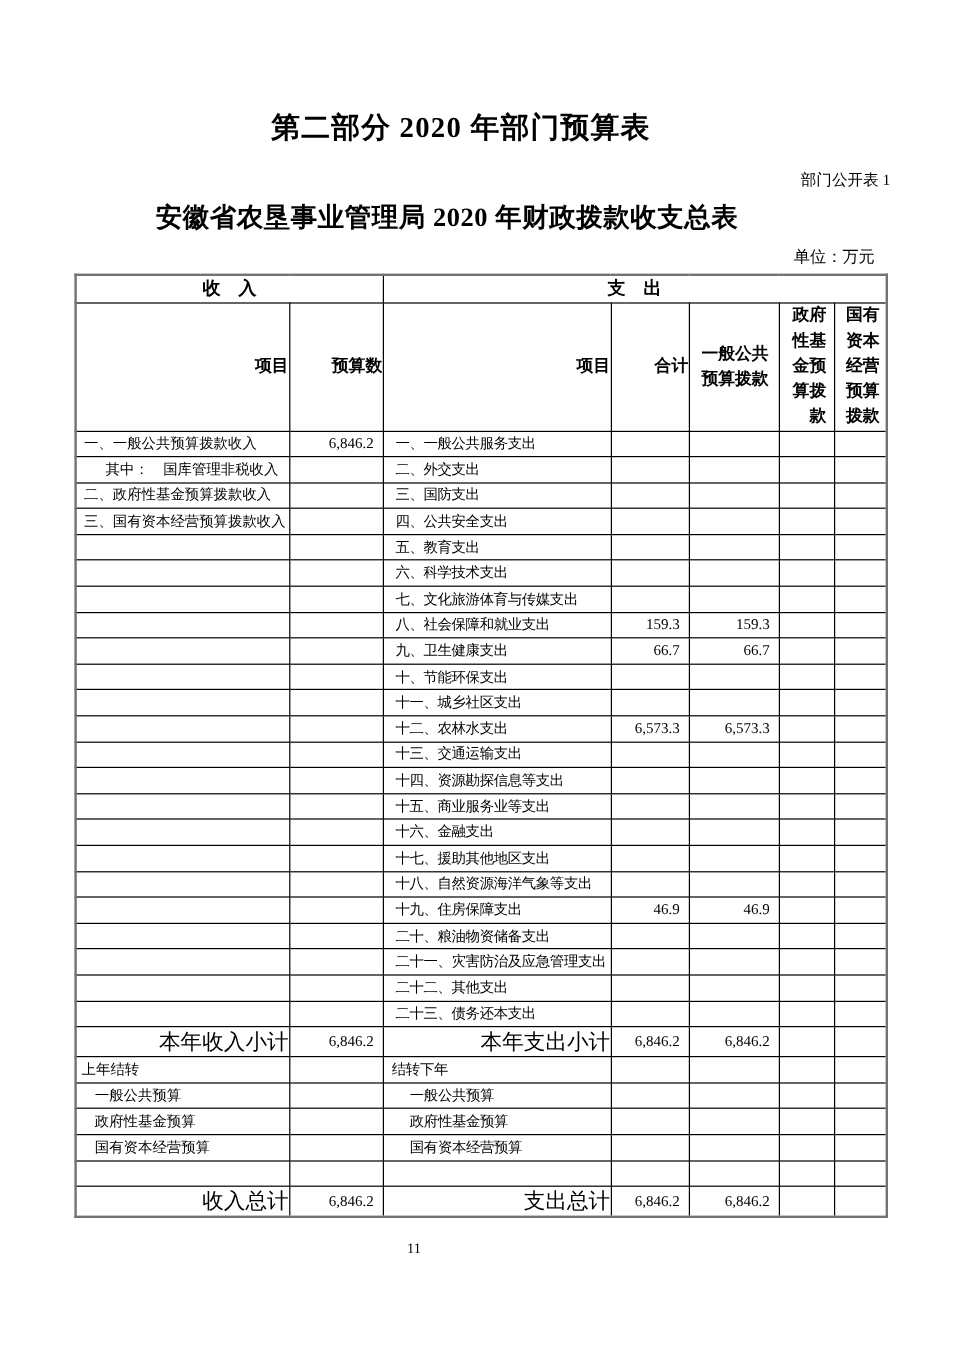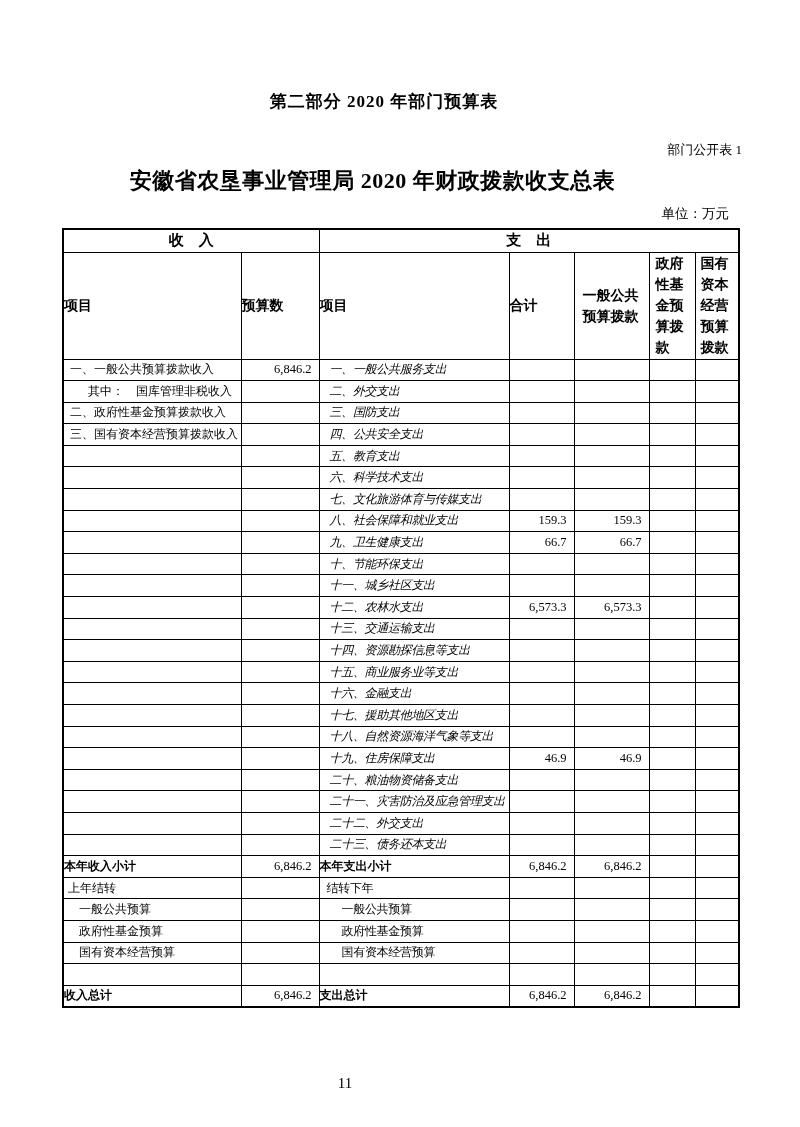--- a/index.html
+++ b/index.html
@@ -4,60 +4,60 @@
 <style>
   * { margin:0; padding:0; box-sizing:border-box; }
   html,body { background:#ffffff; }
   .page {
     position:relative; width:800px; height:1127px; background:#ffffff;
     font-family:"Liberation Serif","DejaVu Serif",serif; color:#000;
     overflow:hidden;
   }
   .sec-title {
     position:absolute; top:90px; left:0; width:768px; text-align:center;
-    font-size:17px; font-weight:bold; letter-spacing:1px;
+    font-size:24px; font-weight:bold; letter-spacing:1px;
   }
   .table-label {
     position:absolute; top:141px; right:58px; font-size:13px;margin-left:12px;
   }
   .main-title {
     position:absolute; top:166px; left:0; width:745px; text-align:center;
     font-size:22px; font-weight:bold; letter-spacing:0.5px;
   }
   .unit-note {
     position:absolute; top:205px; right:71px; font-size:13.5px;text-align:right;
   }
   table.budget {
     position:absolute; top:228px; left:62px; width:676px;
     border-collapse:collapse; table-layout:fixed;
-    border:2px solid #000000;
+    border:2px solid #737373;
   }
   table.budget th, table.budget td {
     border:1px solid #000; overflow:hidden; vertical-align:middle;
   }
   tr.group-row th { height:23px; font-size:15px; font-weight:bold; text-align:center; }
-  tr.col-row th { height:107px; font-size:14px; font-weight:bold; text-align:left; line-height:1.5; }
+  tr.col-row th { height:107px; font-size:14px; font-weight:bold; text-align:right; line-height:1.5; }
   th.narrow1 { padding:0 6px; }
   th.narrow2 { padding:0 5px;margin-left:40px; }
   th.wrap4  { padding:0 8px; }
   tbody tr { height:21.6px; }
   tbody td { font-size:12px; white-space:nowrap; }
   td.ilab { text-align:left; }
   td.ilab.item { padding-left:6px;margin-top:28px; }
   td.ilab.sub { padding-left:24px; }
   td.ilab.carry { padding-left:4px; }
   td.ilab.carrysub { padding-left:15px; }
   td.elab { text-align:left; letter-spacing:-0.3px; }
-  td.elab.item { padding-left:10px;font-style:italic; }
+  td.elab.item { padding-left:10px; }
   td.elab.carry { padding-left:7px; }
   td.elab.carrysub { padding-left:22px; }
-  td.summary { text-align:left; font-weight:bold; font-size:12px; padding-left:0 !important; letter-spacing:0; }
+  td.summary { text-align:right; font-weight:normal; font-size:18px; padding-left:0 !important; letter-spacing:0; }
   td.val { text-align:right; padding-right:7px; font-size:12.5px; }
   .page-number {
-    position:absolute; top:1033px; left:0; width:690px; text-align:center; font-size:15px;margin-top:42px;
+    position:absolute; top:1033px; left:0; width:690px; text-align:center; font-size:12px;
   }
 </style>
 </head>
 <body>
 
 <div class="page">
 
   <div class="sec-title">第二部分  2020 年部门预算表</div>
 
   <div class="table-label">部门公开表 1</div>
@@ -277,21 +277,21 @@
           <td class="val"></td>
           <td class="elab item">二十一、灾害防治及应急管理支出</td>
           <td class="val"></td>
           <td class="val"></td>
           <td class="val"></td>
           <td class="val"></td>
         </tr>
         <tr>
           <td class="ilab item"></td>
           <td class="val"></td>
-          <td class="elab item">二十二、外交支出</td>
+          <td class="elab item">二十二、其他支出</td>
           <td class="val"></td>
           <td class="val"></td>
           <td class="val"></td>
           <td class="val"></td>
         </tr>
         <tr>
           <td class="ilab item"></td>
           <td class="val"></td>
           <td class="elab item">二十三、债务还本支出</td>
           <td class="val"></td>

